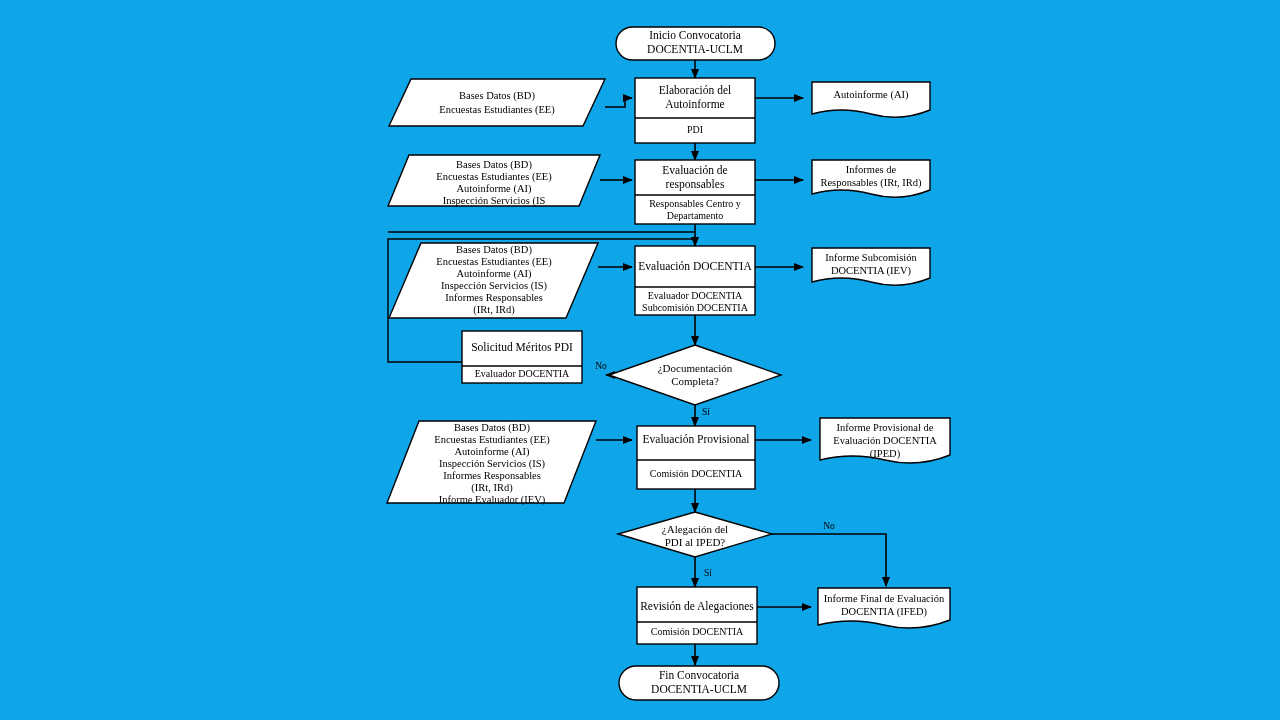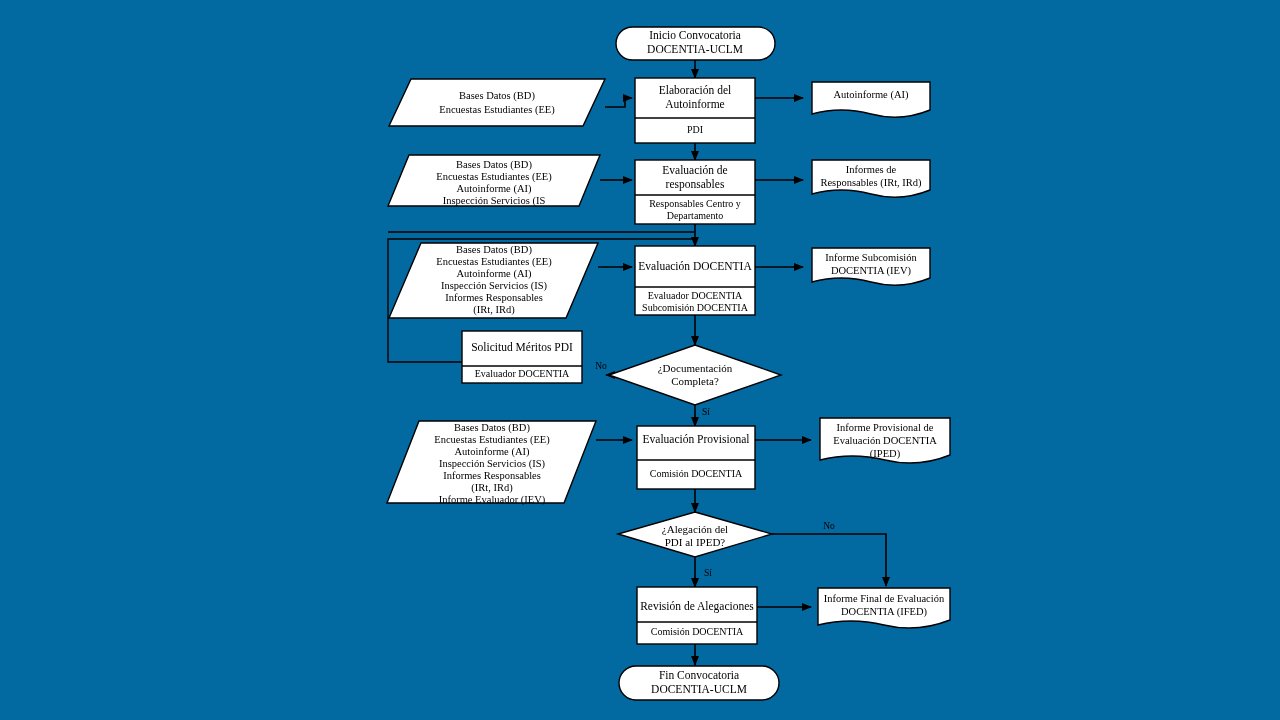--- a/index.html
+++ b/index.html
@@ -10,21 +10,21 @@
   body {
     width: 1280px;
     height: 720px;
     font-family: "Liberation Serif", serif;
     overflow: hidden;
   }
   #flowchart-root {
     position: relative;
     width: 1280px;
     height: 720px;
-    background: #0369a1;
+    background: #0ea5e9;
   }
   svg#diagram {
     display: block;
     width: 1280px;
     height: 720px;
   }
   .shape {
     fill: #ffffff;
     stroke: #000000;
     stroke-width: 1.4;

